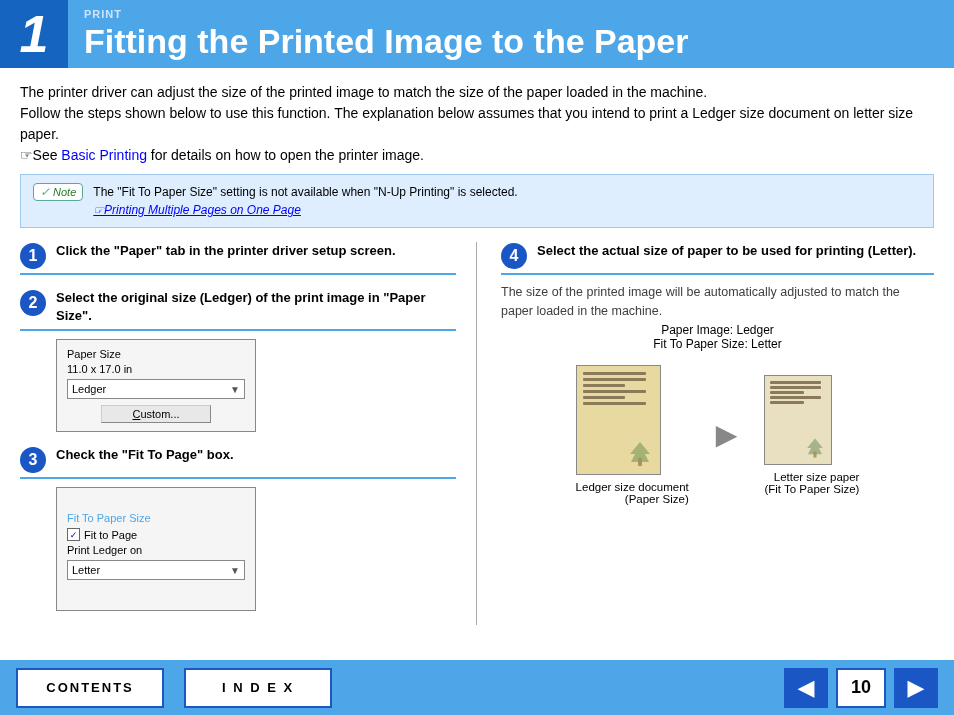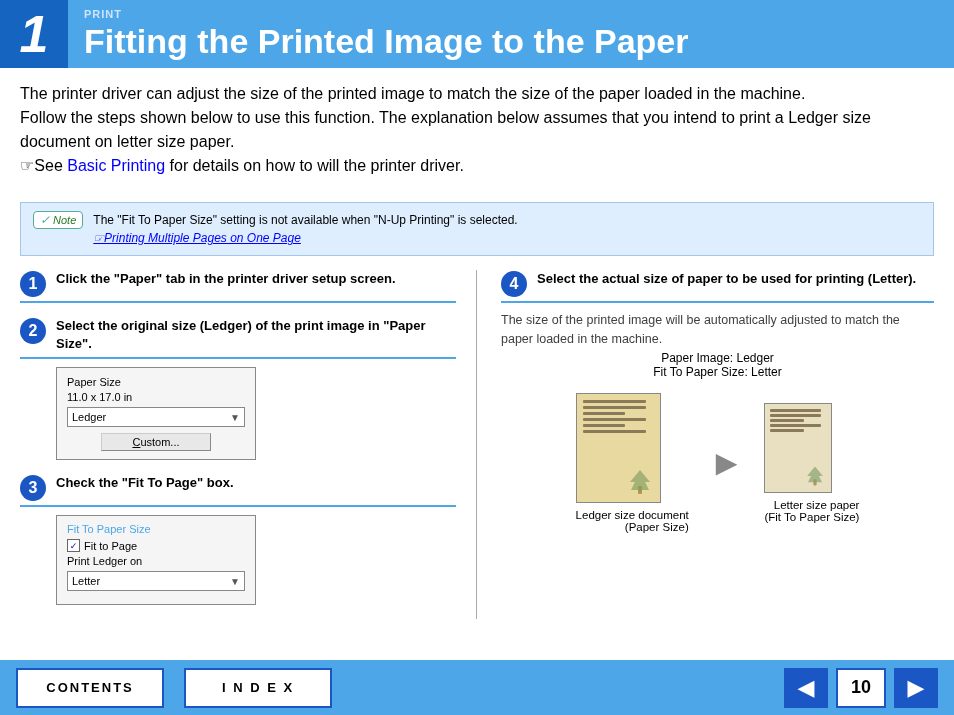--- a/index.html
+++ b/index.html
@@ -55,23 +55,23 @@
       text-align: right;
     }
 
     
     .main-content {
       padding: 14px 20px 10px 20px;
       background: #fff;
     }
 
     .intro-text {
-      font-size: 16px;
+      font-size: 14px;
       line-height: 1.5;
-      margin-bottom: 24px;
+      margin-bottom: 8px;
       color: #000;
     }
     .intro-link {
       color: #00f;
     }
 
     
     .note-box {
       background: #deeeff;
       border: 1px solid #a0c8ee;
@@ -206,21 +206,21 @@
       width: 110px;
     }
     .ui-button-u {
       text-decoration: underline;
     }
 
     
     .ui-mockup2 {
       border: 1px solid #888;
       background: #f5f5f5;
-      padding: 7px 10px;
+      padding: 24px 10px;
       width: 200px;
       margin-left: 36px;
       margin-top: 4px;
     }
     .ui-mockup2-label {
       font-size: 11px;
       color: #4da6e8;
       margin-bottom: 4px;
     }
     .ui-checkbox-row {
@@ -425,21 +425,21 @@
     <div class="header-label">PRINT</div>
     <div class="header-title">Fitting the Printed Image to the Paper</div>
   </div>
 </div>
 
 <div class="main-content">
 
   <div class="intro-text">
     <span>The printer driver can adjust the size of the printed image to match the size of the paper loaded in the machine.</span><br>
     <span>Follow the steps shown below to use this function. The explanation below assumes that you intend to print a Ledger size document on letter size paper.</span><br>
-    <span>☞See </span><a class="intro-link">Basic Printing</a><span> for details on how to will the printer driver.</span>
+    <span>☞See </span><a class="intro-link">Basic Printing</a><span> for details on how to open the printer image.</span>
   </div>
 
   <div class="note-box">
     <div class="note-badge">
       <span class="note-badge-check">✓</span>
       <span>Note</span>
     </div>
     <div class="note-text">
       <span>The "Fit To Paper Size" setting is not available when "N-Up Printing" is selected.</span><br>
       <a class="note-link">☞Printing Multiple Pages on One Page</a>

